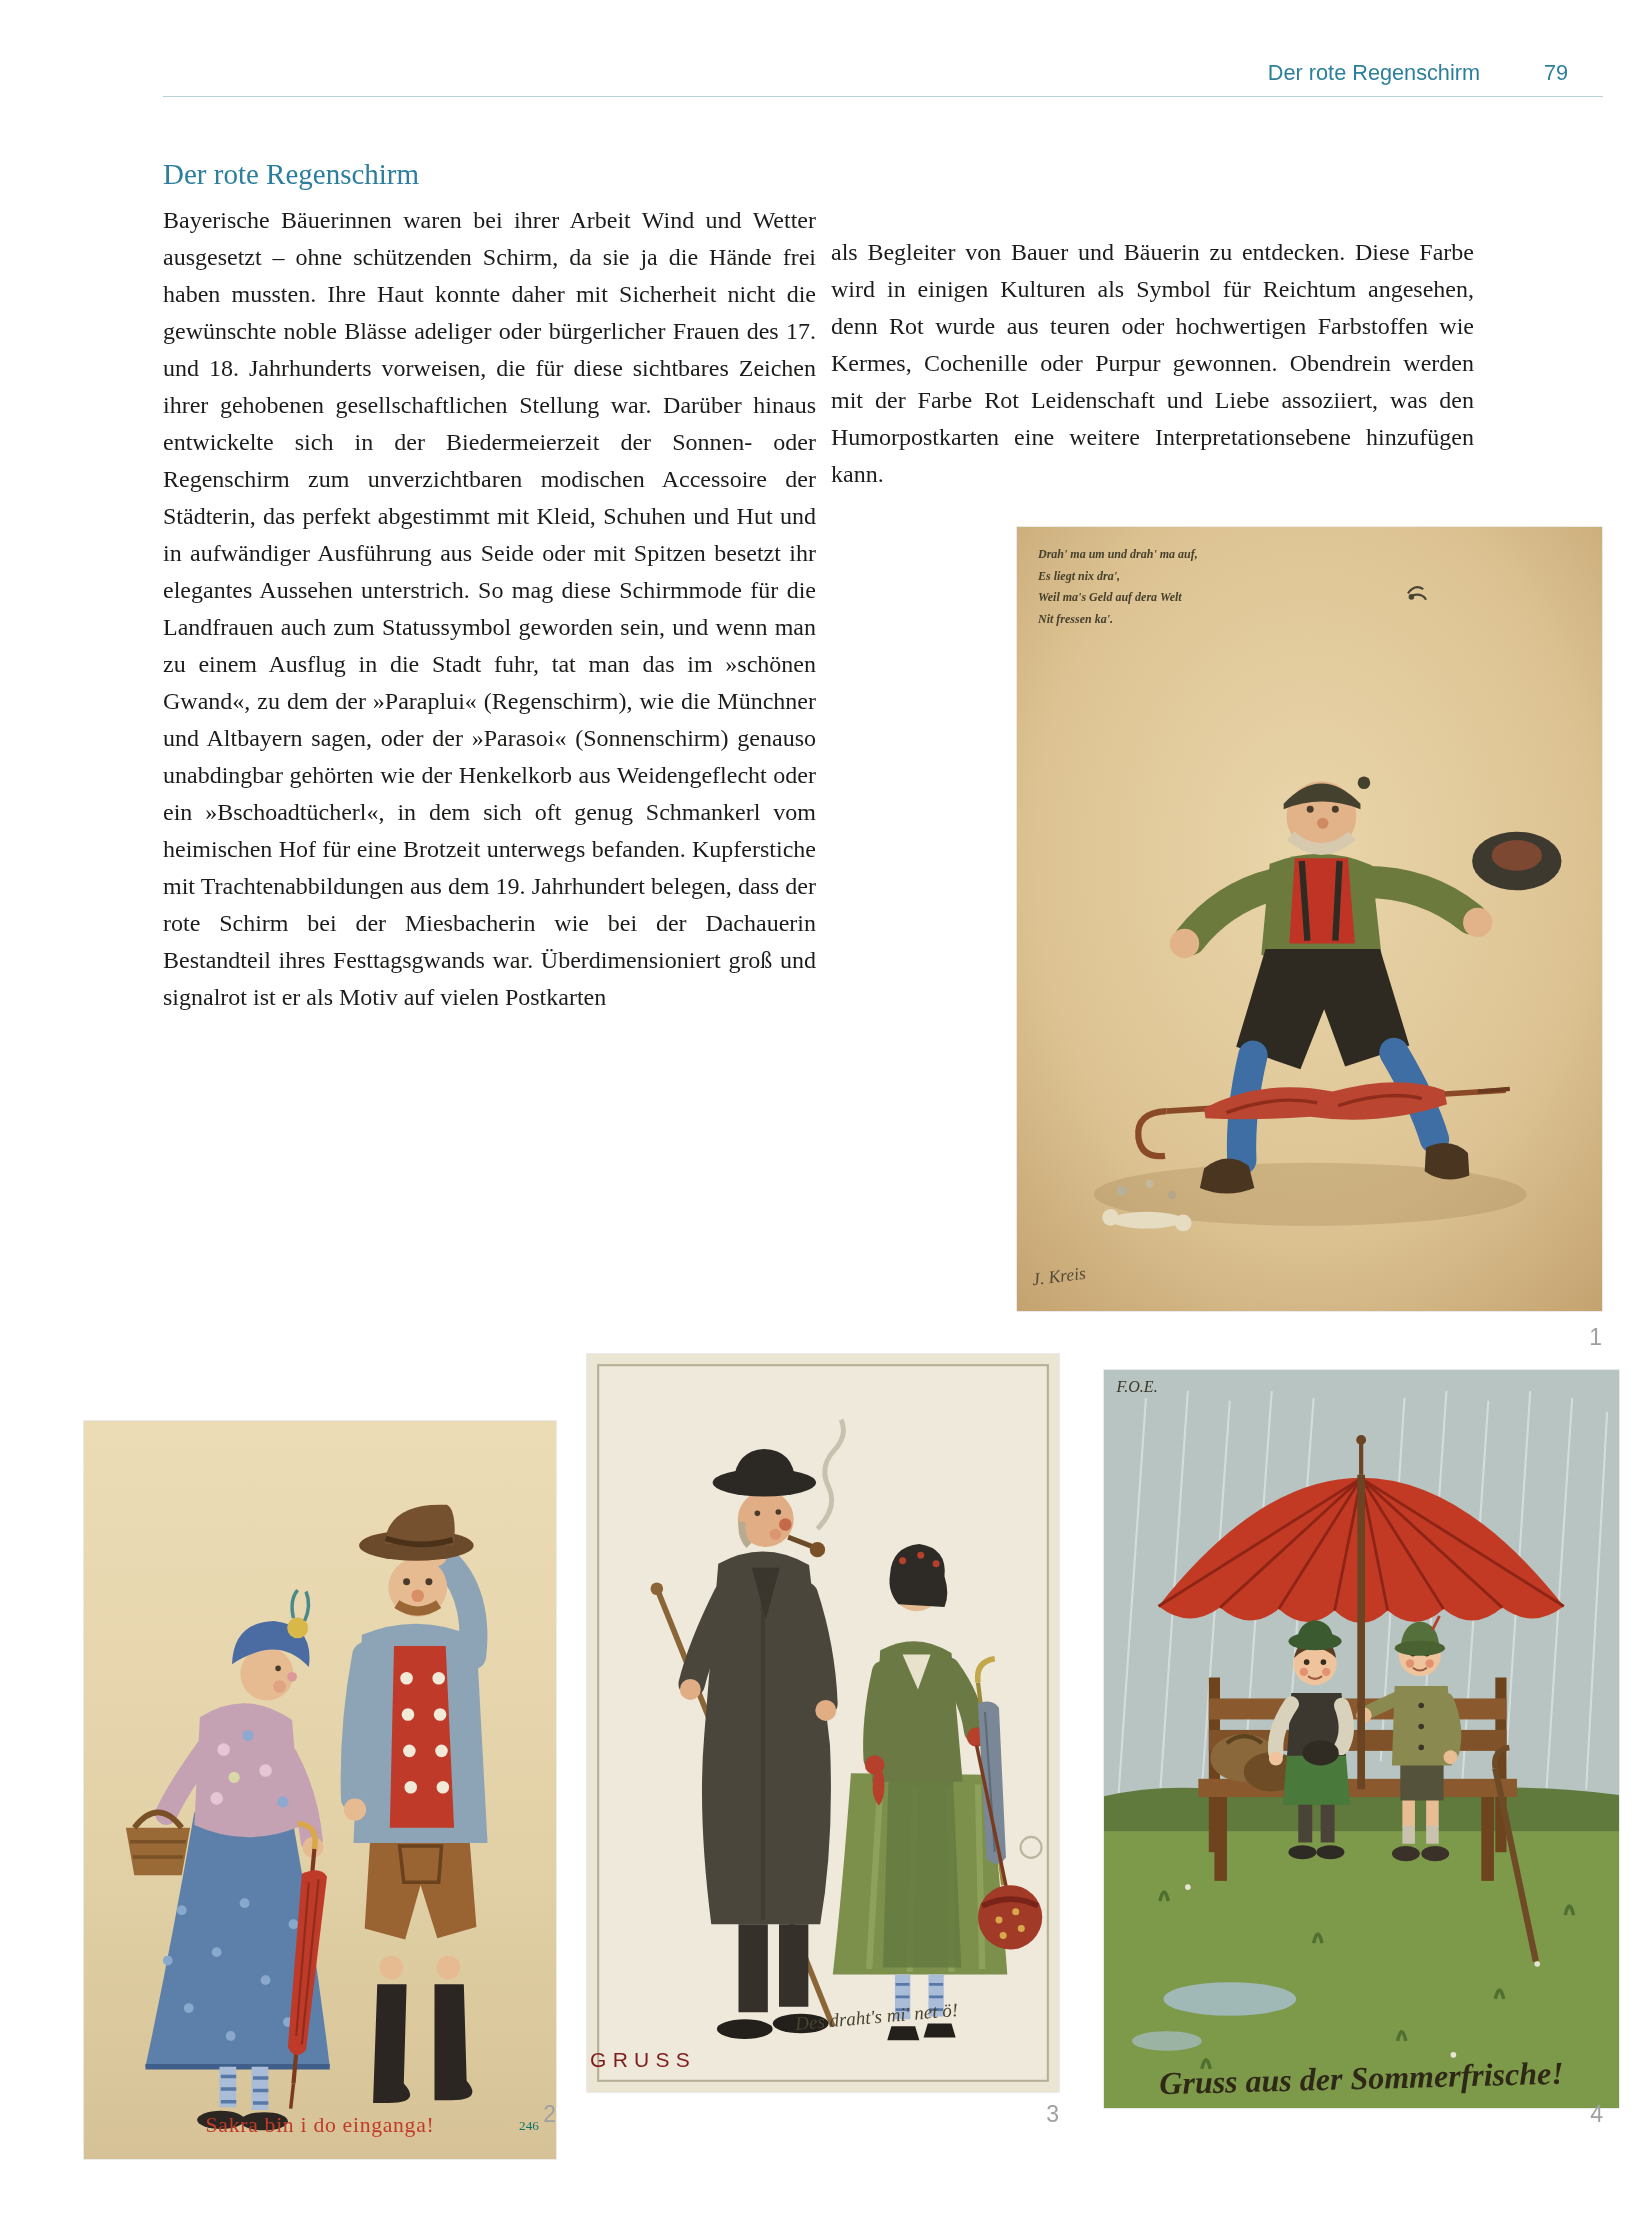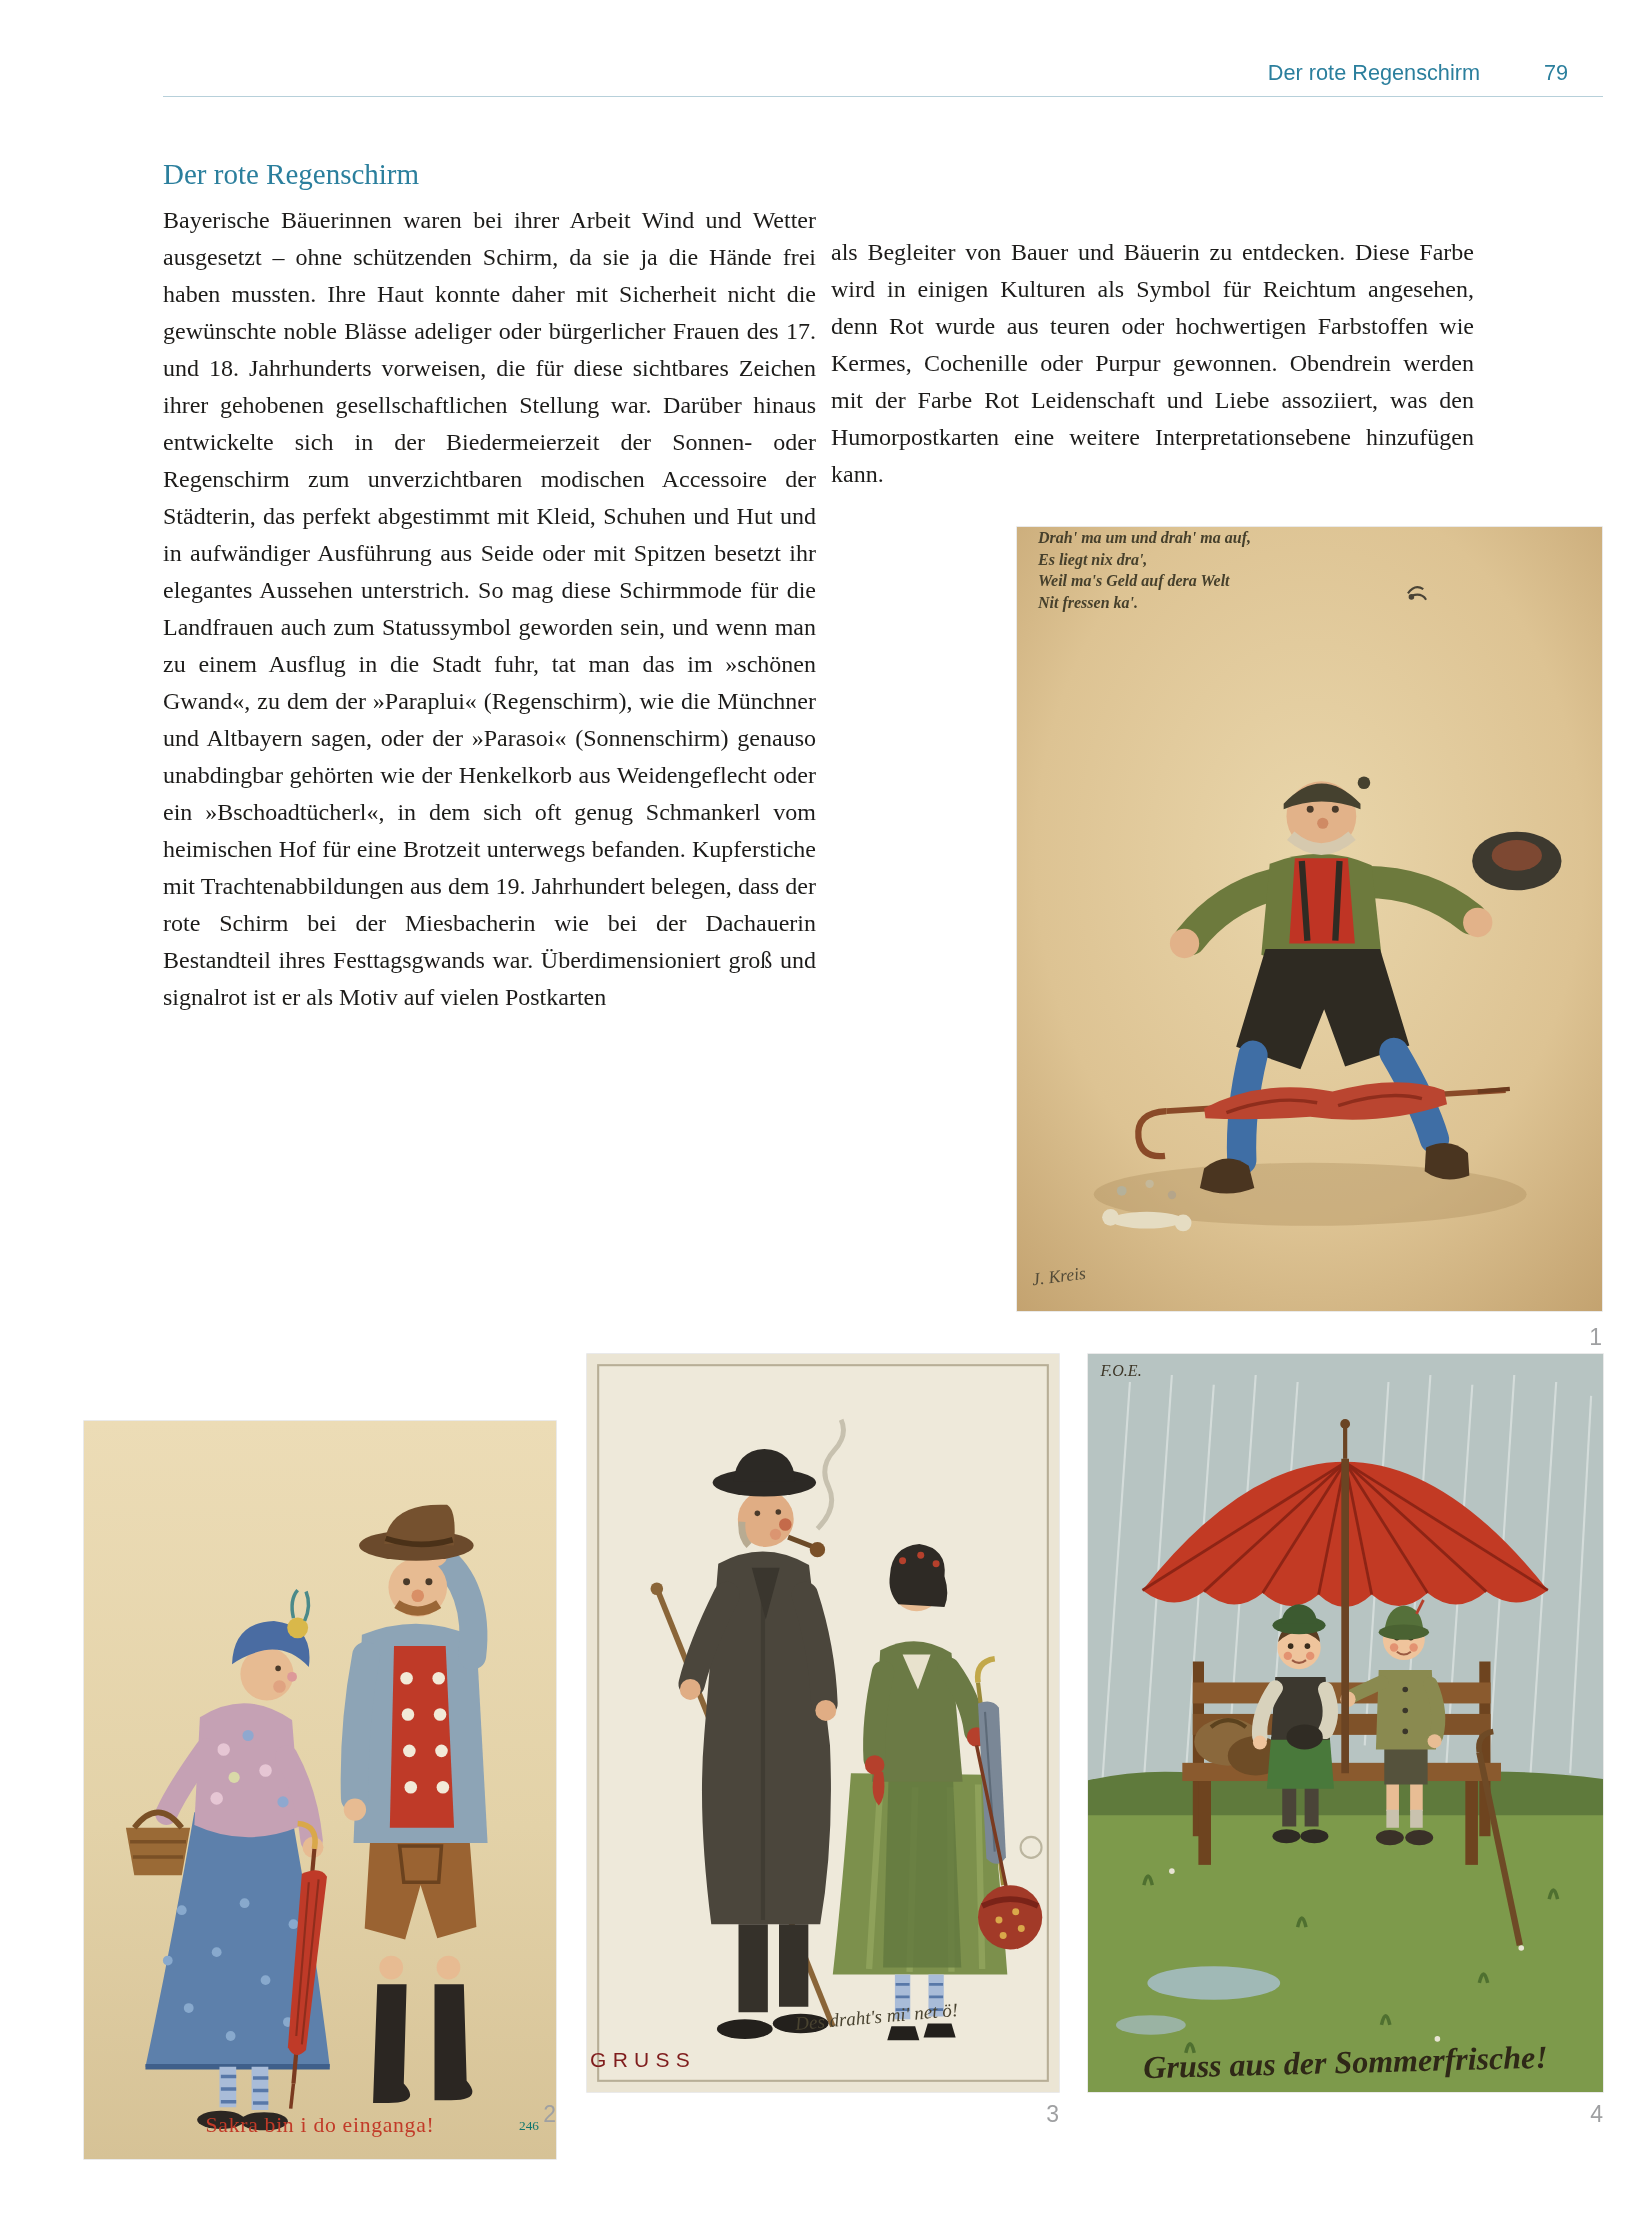--- a/index.html
+++ b/index.html
@@ -50,22 +50,22 @@
   #fig4 { left:1088px; top:1354px; width:515px; height:738px; }
   #fig1-num { left:1017px; top:1324px; width:585px; }
   #fig2-num { left:84px;  top:2101px; width:472px; }
   #fig3-num { left:587px;  top:2101px; width:472px; }
   #fig4-num { left:1088px; top:2101px; width:515px; }
 
   .overlay { position:absolute; }
   .prelines { white-space:pre-line; }
 
   .fig1-verse {
-    left:21px; top:0; width:335px;
-    font-size:16px; line-height:21.7px; font-style:italic; font-weight:bold;
+    left:21px; top:17px; width:335px;
+    font-size:12px; line-height:21.7px; font-style:italic; font-weight:bold;
     color:#46402c;
   }
   .fig1-signature {
     left:15.4px; bottom:24px; font-size:17.5px; font-style:italic; color:#534b38;
     transform:rotate(-7deg);
   }
   .fig2-caption {
     left:0; bottom:21px; width:100%; text-align:center;
     font-size:21.7px; color:#c23a28; letter-spacing:0.7px;
   }
@@ -344,21 +344,21 @@
       <path d="M436 962 L470 962 L476 982 L430 982 Z" fill="#23201c"></path>
       <path d="M488 958 L522 958 L528 978 L482 978 Z" fill="#23201c"></path>
 
       <circle cx="636" cy="706" r="15" fill="none" stroke="#9a9278" stroke-width="3" opacity="0.6"></circle>
     </svg>
     <div class="overlay fig3-handwritten">Des draht's mi' net ö!</div>
     <div class="overlay fig3-greeting">GRUSS</div>
   </figure>
   <div class="fig-num" id="fig3-num">3</div>
 
-  <figure class="postcard" id="fig4" style="margin:0;text-decoration:underline;">
+  <figure class="postcard" id="fig4" style="margin:16px;text-decoration:underline;">
     <svg viewBox="0 0 737 1056" preserveAspectRatio="none">
       <rect width="737" height="1056" fill="#b7c4c2"></rect>
 
       <g stroke="#e4eae8" stroke-width="3" opacity="0.65">
         <line x1="60" y1="40" x2="20" y2="620"></line>
           <line x1="120" y1="30" x2="80" y2="610"></line>
         <line x1="180" y1="44" x2="140" y2="600"></line>
           <line x1="240" y1="30" x2="200" y2="590"></line>
         <line x1="300" y1="40" x2="262" y2="560"></line>
           <line x1="430" y1="40" x2="396" y2="560"></line>

